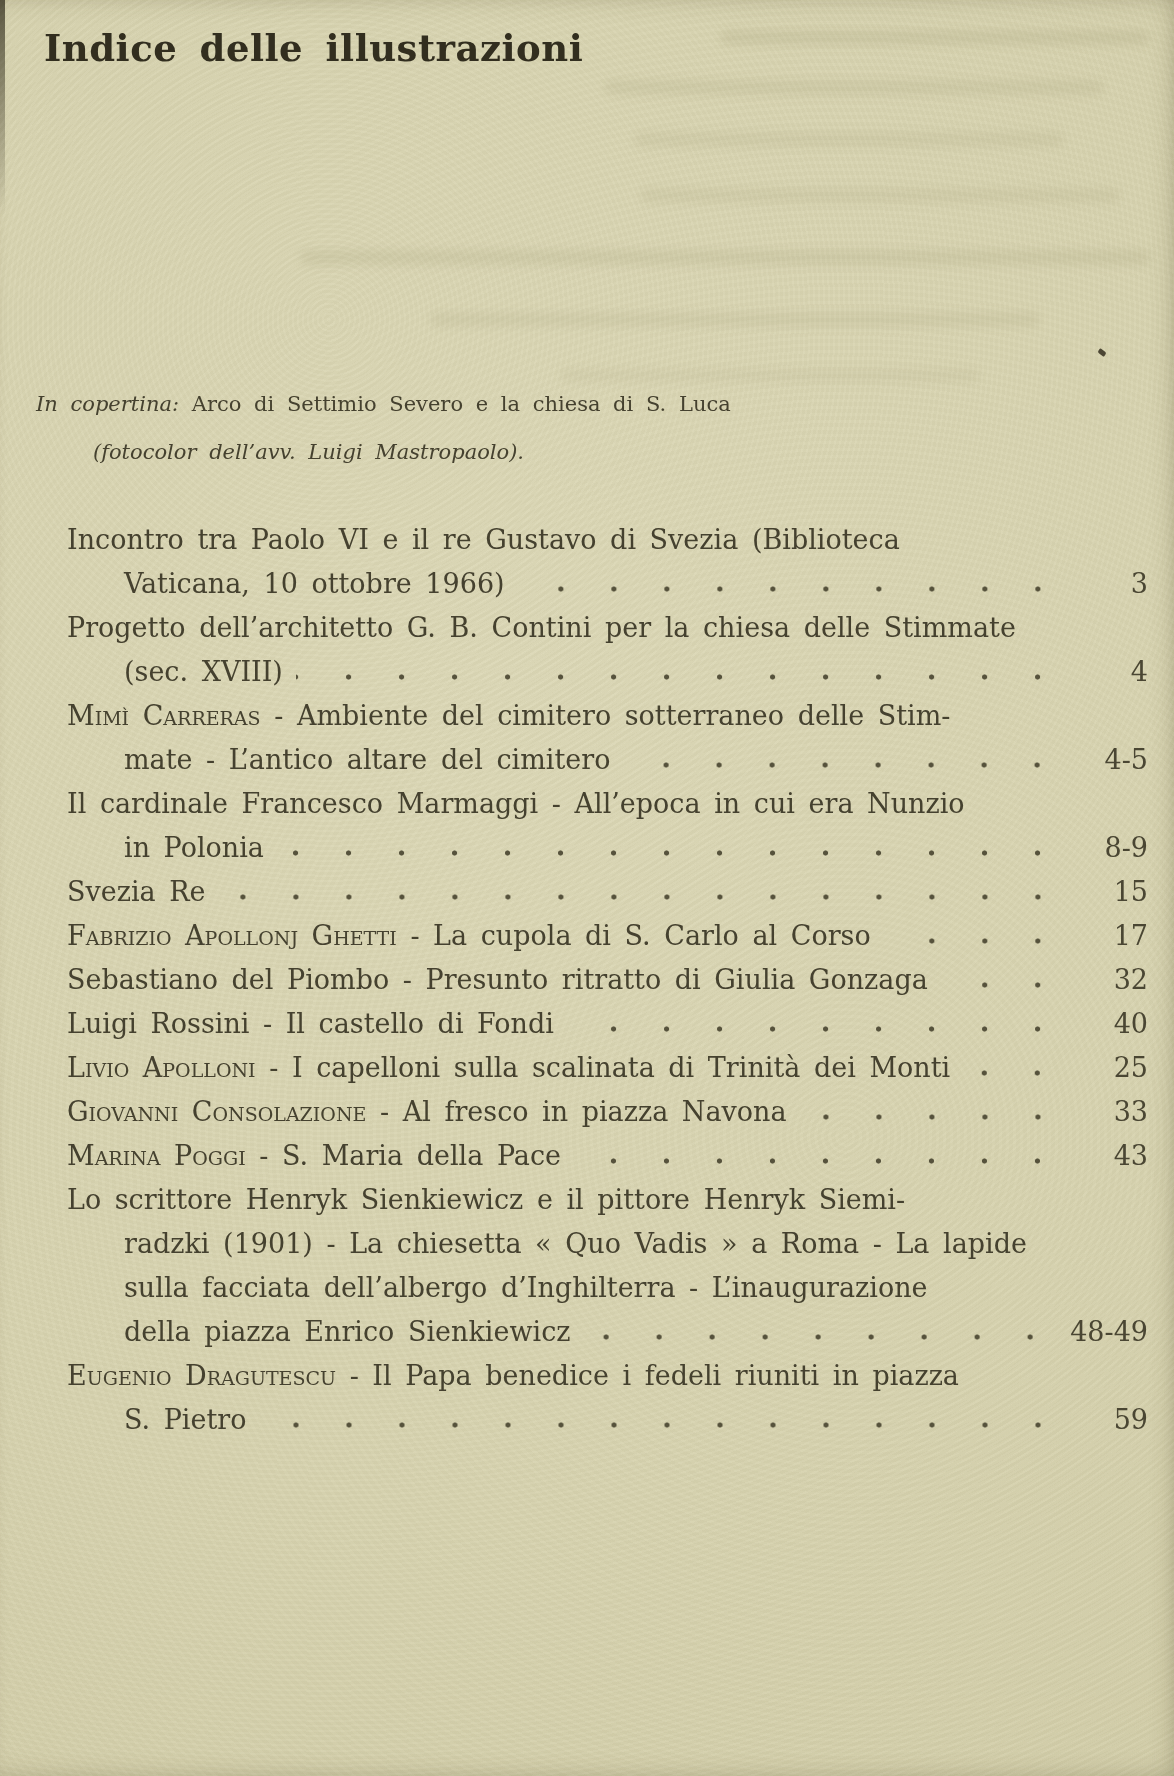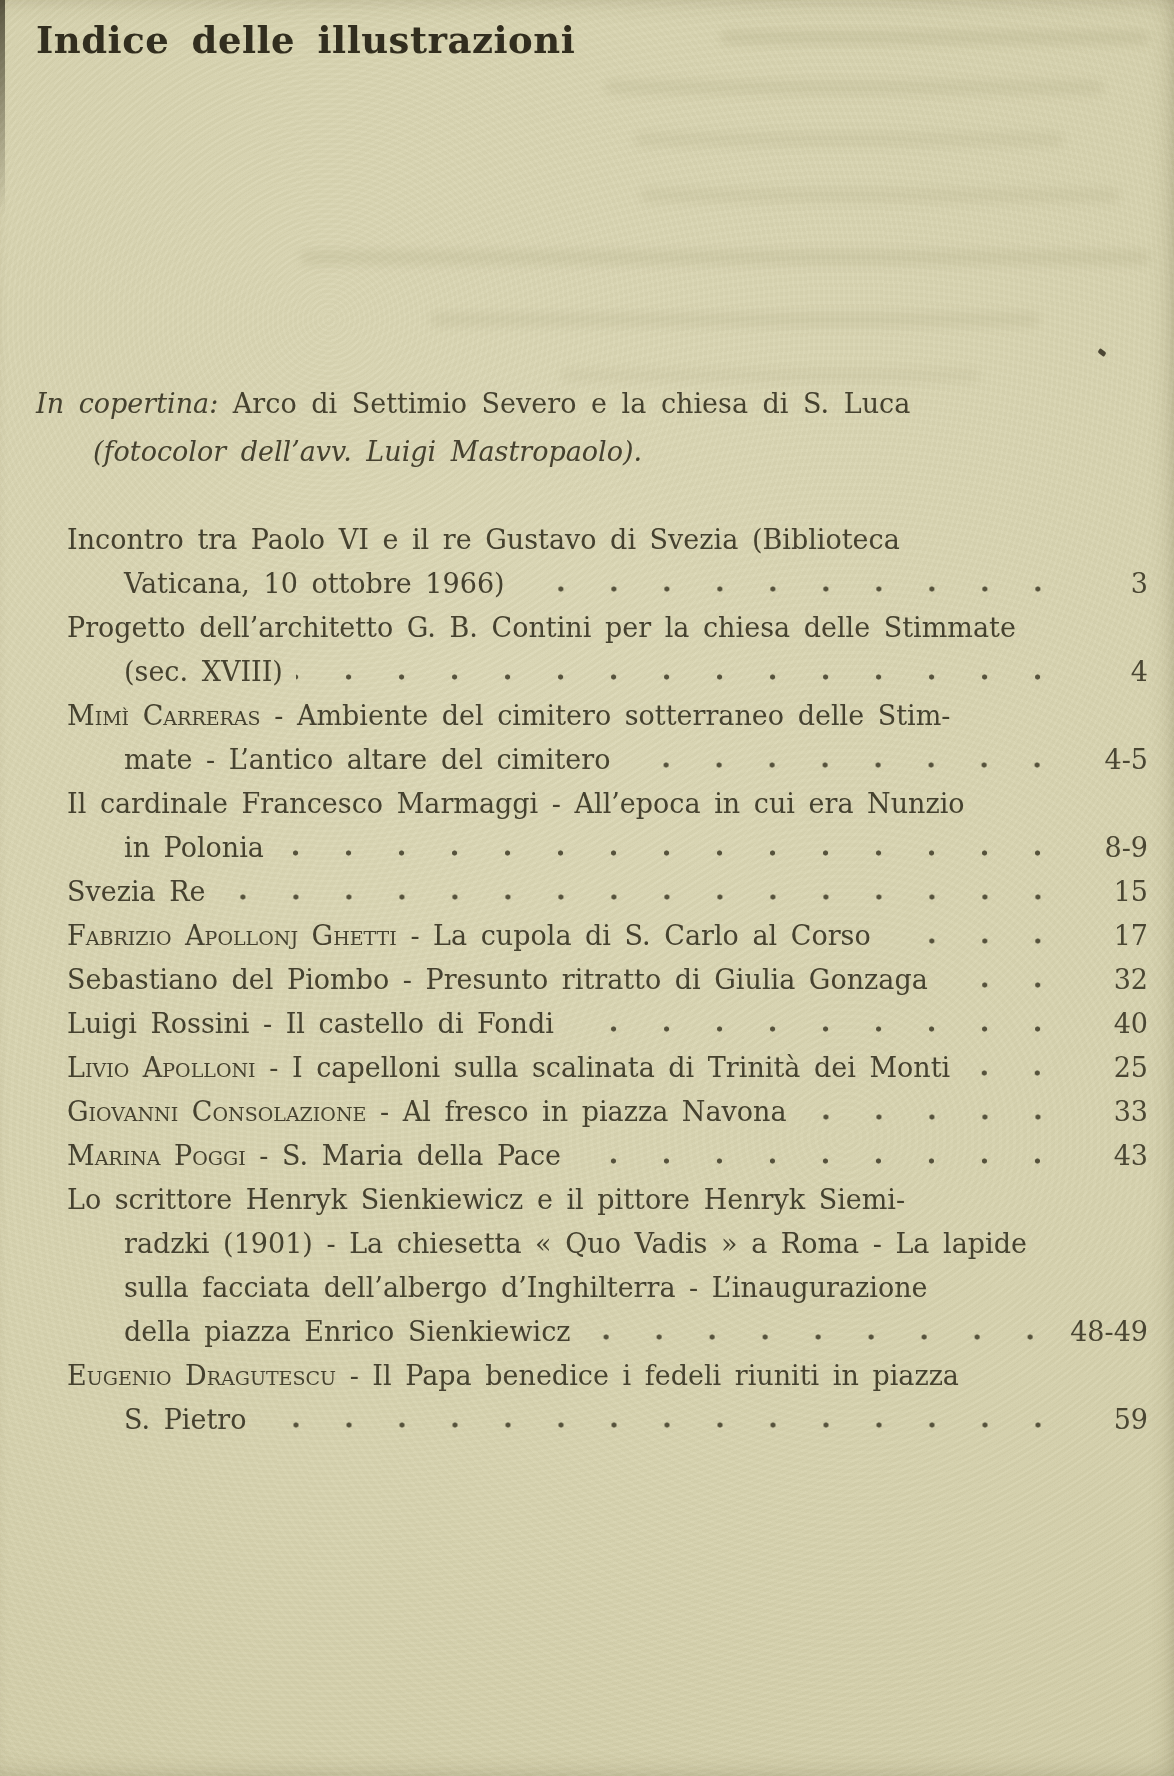--- a/index.html
+++ b/index.html
@@ -23,26 +23,26 @@
       repeating-radial-gradient(circle at 72% 64%, rgba(255,255,255,.015) 0 3px, rgba(92,85,48,.018) 3px 7px);
   }
   
   .bleed{position:absolute;height:15px;border-radius:8px;
          background:rgba(148,142,102,.30);filter:blur(4px);}
   .speck{position:absolute;top:350px;left:1098px;width:8px;height:5px;
          background:#4c4634;border-radius:1px 2px 1px 2px;transform:rotate(38deg);}
   .edgeL{position:absolute;left:0;top:0;width:5px;height:215px;
          background:linear-gradient(to bottom, rgba(28,24,10,.65), rgba(28,24,10,0));}
   .title{
-    position:absolute;left:36px;top:18px;margin:0;
+    position:absolute;left:36px;top:18px;margin:8px;
     font-size:37px;font-weight:bold;color:#322e1f;
     letter-spacing:.5px;word-spacing:9px;
   }
   .body-block{position:absolute;left:36px;right:26px;top:380px;}
-  .cover{font-size:27px;word-spacing:6px;}
+  .cover{font-size:21px;word-spacing:6px;}
   .cover .line{line-height:48px;white-space:nowrap;}
   .toc{margin-top:42px;font-size:27px;word-spacing:5px;}
   .toc .line{display:flex;align-items:baseline;line-height:44px;margin-left:31px;}
   .line.indent{padding-left:57px;}
   .txt{white-space:nowrap;}
   .sc{font-variant:small-caps;}
   .it{font-style:italic;}
   .leader{
     flex:1 1 auto;min-width:8px;height:8px;align-self:flex-end;
     margin:0 14px 13px 13px;

